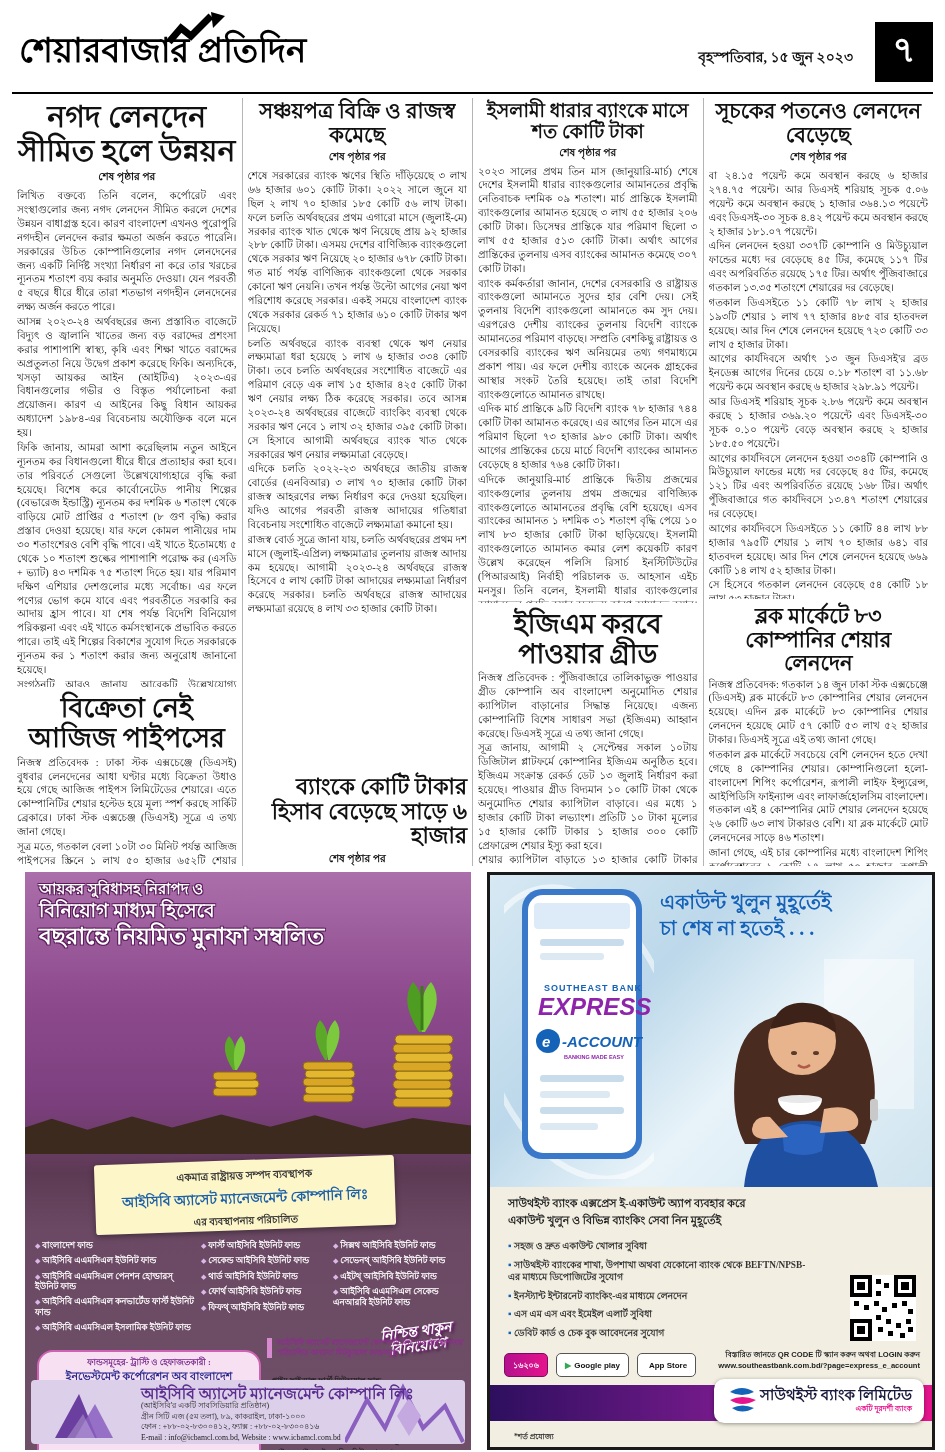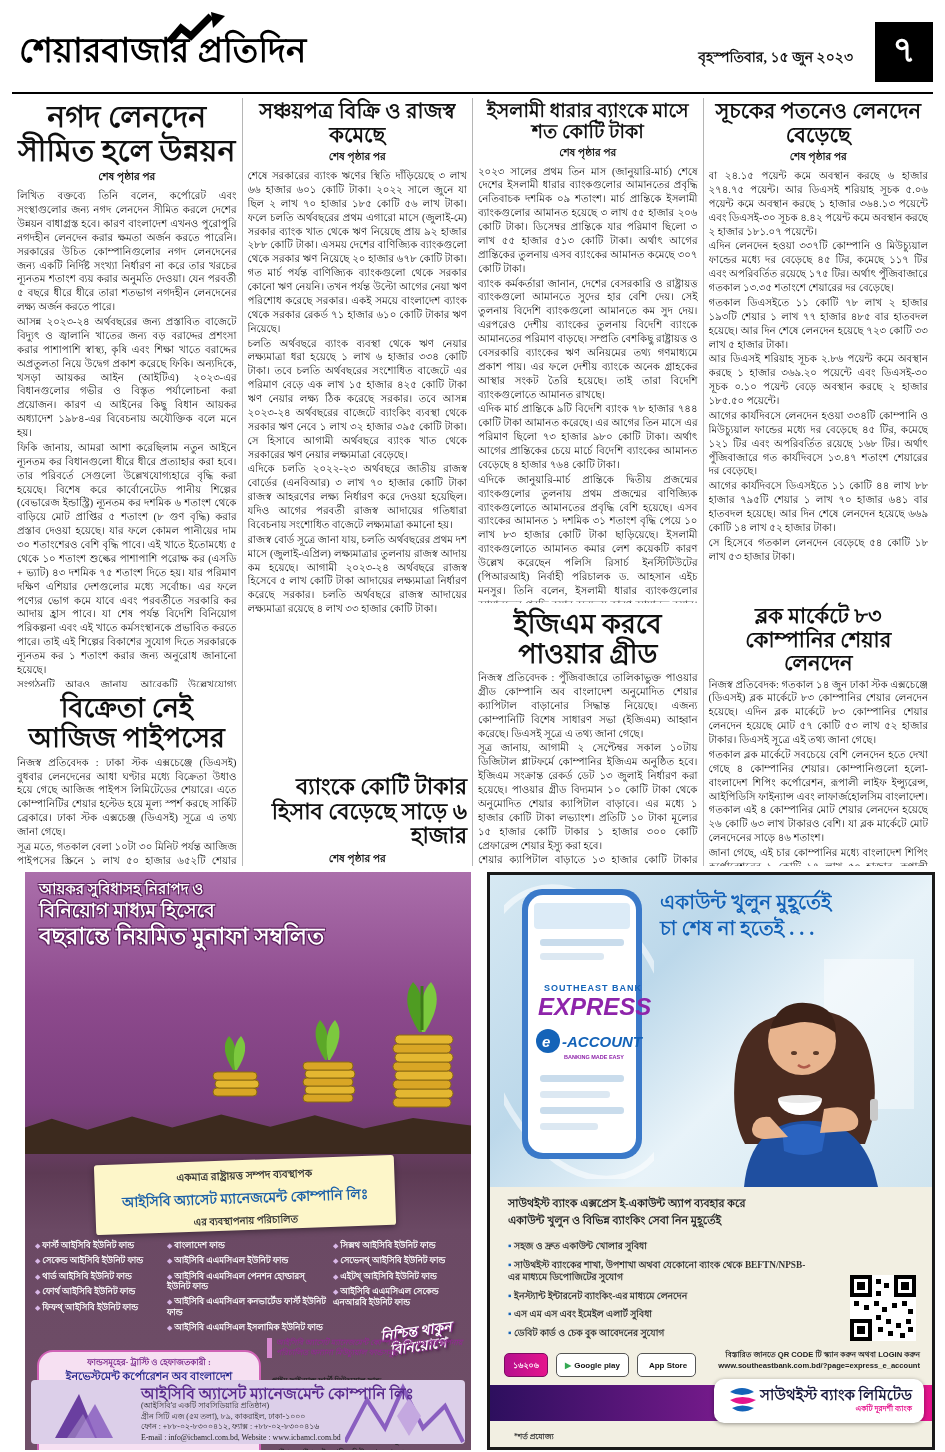--- a/index.html
+++ b/index.html
@@ -179,20 +179,21 @@
     </div>
 
     <div class="col">
       <div class="art">
         <div class="headline h-lg">সূচকের পতনেও লেনদেন বেড়েছে</div>
         <div class="kicker">শেষ পৃষ্ঠার পর</div>
         <div class="body" style="height:430px;overflow:hidden;">
             <div class="para">বা ২৪.১৫ পয়েন্ট কমে অবস্থান করছে ৬ হাজার ২৭৪.৭৫ পয়েন্ট। আর ডিএসই শরিয়াহ সূচক ৫.০৬ পয়েন্ট কমে অবস্থান করছে ১ হাজার ৩৬৪.১৩ পয়েন্টে এবং ডিএসই-৩০ সূচক ৪.৪২ পয়েন্ট কমে অবস্থান করছে ২ হাজার ১৮১.০৭ পয়েন্টে।</div>
             <div class="para">এদিন লেনদেন হওয়া ৩৩৭টি কোম্পানি ও মিউচ্যুয়াল ফান্ডের মধ্যে দর বেড়েছে ৪৫ টির, কমেছে ১১৭ টির এবং অপরিবর্তিত রয়েছে ১৭৫ টির। অর্থাৎ পুঁজিবাজারে গতকাল ১৩.৩৫ শতাংশে শেয়ারের দর বেড়েছে।</div>
             <div class="para">গতকাল ডিএসইতে ১১ কোটি ৭৮ লাখ ২ হাজার ১৯৩টি শেয়ার ১ লাখ ৭৭ হাজার ৪৮৫ বার হাতবদল হয়েছে। আর দিন শেষে লেনদেন হয়েছে ৭২৩ কোটি ৩৩ লাখ ৫ হাজার টাকা।</div>
+            <div class="para">আগের কার্যদিবসে অর্থাৎ ১৩ জুন ডিএসই'র ব্রড ইনডেক্স আগের দিনের চেয়ে ০.১৮ শতাংশ বা ১১.৬৮ পয়েন্ট কমে অবস্থান করছে ৬ হাজার ২৯৮.৯১ পয়েন্ট।</div>
             <div class="para">আর ডিএসই শরিয়াহ সূচক ২.৮৬ পয়েন্ট কমে অবস্থান করছে ১ হাজার ৩৬৯.২০ পয়েন্টে এবং ডিএসই-৩০ সূচক ০.১০ পয়েন্ট বেড়ে অবস্থান করছে ২ হাজার ১৮৫.৫০ পয়েন্টে।</div>
             <div class="para">আগের কার্যদিবসে লেনদেন হওয়া ৩৩৪টি কোম্পানি ও মিউচ্যুয়াল ফান্ডের মধ্যে দর বেড়েছে ৪৫ টির, কমেছে ১২১ টির এবং অপরিবর্তিত রয়েছে ১৬৮ টির। অর্থাৎ পুঁজিবাজারে গত কার্যদিবসে ১৩.৪৭ শতাংশ শেয়ারের দর বেড়েছে।</div>
             <div class="para">আগের কার্যদিবসে ডিএসইতে ১১ কোটি ৪৪ লাখ ৮৮ হাজার ৭৯৫টি শেয়ার ১ লাখ ৭০ হাজার ৬৪১ বার হাতবদল হয়েছে। আর দিন শেষে লেনদেন হয়েছে ৬৬৯ কোটি ১৪ লাখ ৫২ হাজার টাকা।</div>
             <div class="para">সে হিসেবে গতকাল লেনদেন বেড়েছে ৫৪ কোটি ১৮ লাখ ৫৩ হাজার টাকা।</div>
           </div>
       </div>
       <div class="art">
         <div class="headline h-lg">ব্লক মার্কেটে ৮৩ কোম্পানির শেয়ার লেনদেন</div>
         <div class="body" style="height:220px;overflow:hidden;">
             <div class="para">নিজস্ব প্রতিবেদক: গতকাল ১৪ জুন ঢাকা স্টক এক্সচেঞ্জে (ডিএসই) ব্লক মার্কেটে ৮৩ কোম্পানির শেয়ার লেনদেন হয়েছে। এদিন ব্লক মার্কেটে ৮৩ কোম্পানির শেয়ার লেনদেন হয়েছে মোট ৫৭ কোটি ৫৩ লাখ ৫২ হাজার টাকার। ডিএসই সূত্রে এই তথ্য জানা গেছে।</div>
@@ -248,33 +249,33 @@
       <div class="icb-tag2"><span class="big">বছরান্তে নিয়মিত মুনাফা সম্বলিত</span></div>
     </div>
 
     <div class="icb-cream">
       <div class="cream-l1">একমাত্র রাষ্ট্রায়ত্ত সম্পদ ব্যবস্থাপক</div>
       <div class="cream-l2">আইসিবি অ্যাসেট ম্যানেজমেন্ট কোম্পানি লিঃ</div>
       <div class="cream-l3">এর ব্যবস্থাপনায় পরিচালিত</div>
     </div>
 
     <div class="fund-cols">
+      <div class="fund-col" style="width:162px;">
+          <div class="item">বাংলাদেশ ফান্ড</div>
+          <div class="item">আইসিবি এএমসিএল ইউনিট ফান্ড</div>
+          <div class="item">আইসিবি এএমসিএল পেনশন হোল্ডারস্ ইউনিট ফান্ড</div>
+          <div class="item">আইসিবি এএমসিএল কনভার্টেড ফার্স্ট ইউনিট ফান্ড</div>
+          <div class="item">আইসিবি এএমসিএল ইসলামিক ইউনিট ফান্ড</div>
+        </div>
       <div class="fund-col" style="width:128px;">
           <div class="item">ফার্স্ট আইসিবি ইউনিট ফান্ড</div>
           <div class="item">সেকেন্ড আইসিবি ইউনিট ফান্ড</div>
           <div class="item">থার্ড আইসিবি ইউনিট ফান্ড</div>
           <div class="item">ফোর্থ আইসিবি ইউনিট ফান্ড</div>
           <div class="item">ফিফথ্ আইসিবি ইউনিট ফান্ড</div>
-        </div>
-      <div class="fund-col" style="width:162px;">
-          <div class="item">বাংলাদেশ ফান্ড</div>
-          <div class="item">আইসিবি এএমসিএল ইউনিট ফান্ড</div>
-          <div class="item">আইসিবি এএমসিএল পেনশন হোল্ডারস্ ইউনিট ফান্ড</div>
-          <div class="item">আইসিবি এএমসিএল কনভার্টেড ফার্স্ট ইউনিট ফান্ড</div>
-          <div class="item">আইসিবি এএমসিএল ইসলামিক ইউনিট ফান্ড</div>
         </div>
       <div class="fund-col" style="width:128px;">
           <div class="item">সিক্সথ আইসিবি ইউনিট ফান্ড</div>
           <div class="item">সেভেনথ্ আইসিবি ইউনিট ফান্ড</div>
           <div class="item">এইটথ্ আইসিবি ইউনিট ফান্ড</div>
           <div class="item">আইসিবি এএমসিএল সেকেন্ড এনআরবি ইউনিট ফান্ড</div>
         </div>
     </div>
 
     <div class="stamp">

